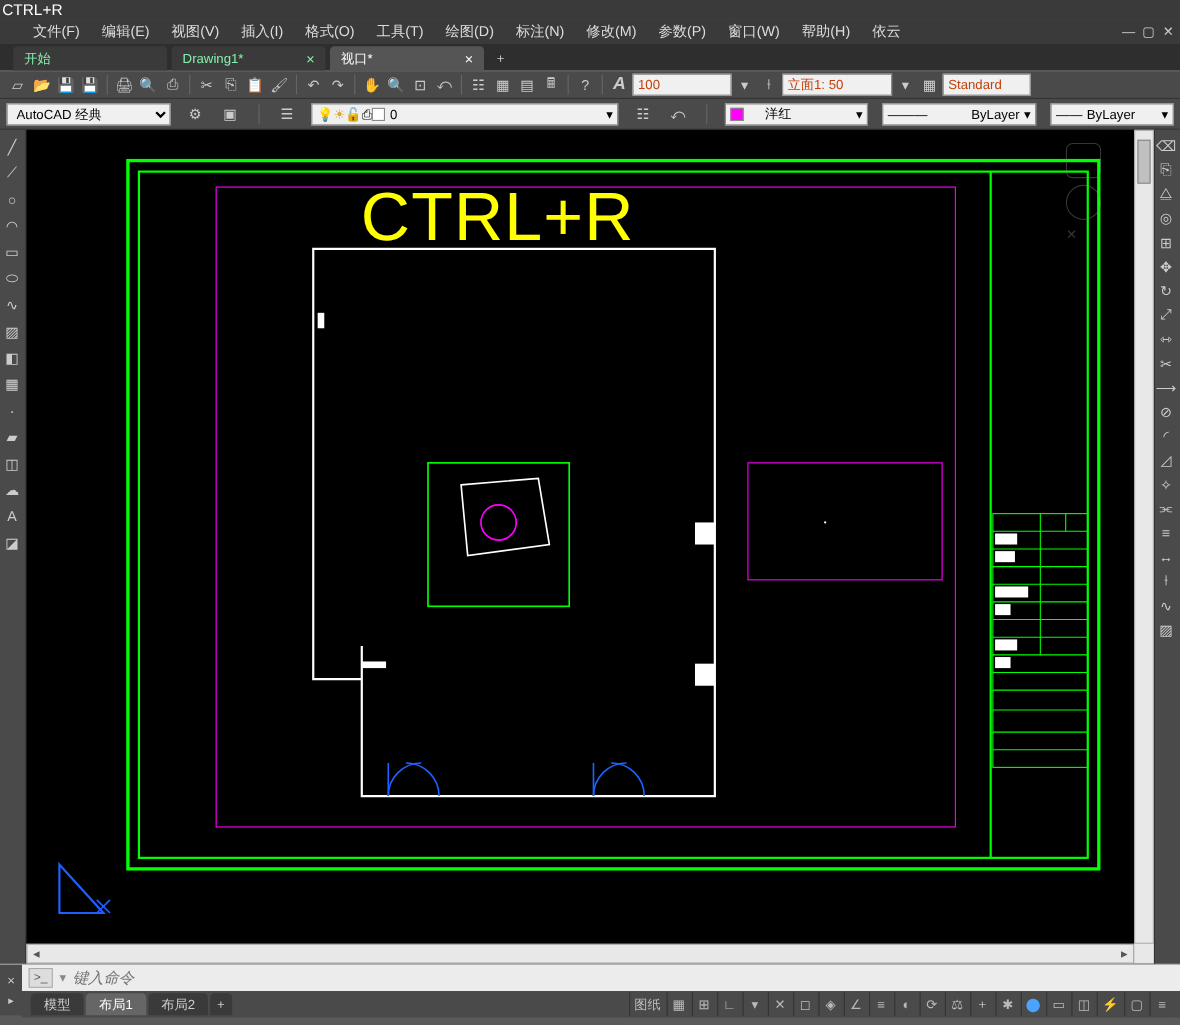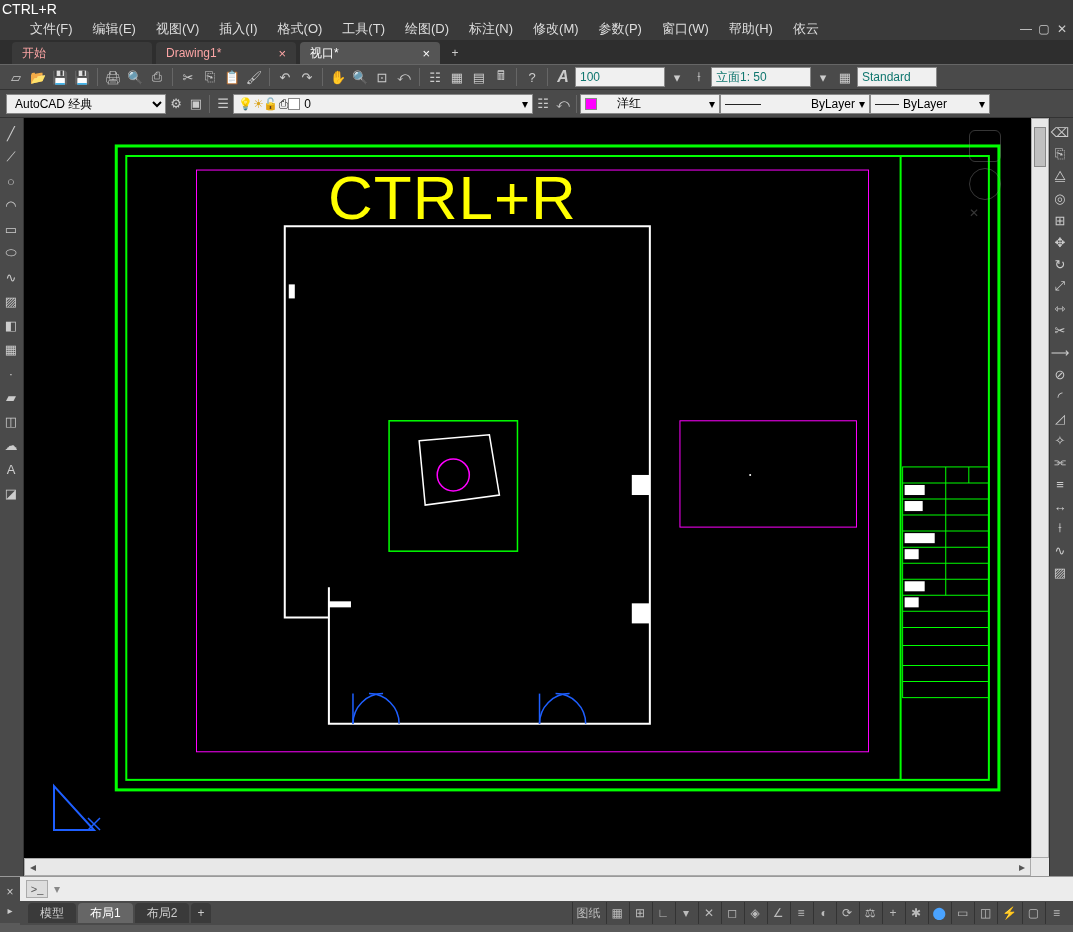--- a/index.html
+++ b/index.html
@@ -4,30 +4,30 @@
 <style>
 * { margin:0; padding:0; box-sizing:border-box; font-family:"Microsoft YaHei",Arial,sans-serif; }
 body { background:#5a5a5a; width:1073px; height:932px; overflow:hidden; font-size:12px; color:#ddd; }
 .title-bar { height:18px; background:#3a3a3a; display:flex; align-items:center; padding-left:2px; }
 .title-bar .label { color:#fff; font-size:14px; }
 .menu-bar { height:22px; background:#3a3a3a; display:flex; align-items:center; padding-left:30px; gap:20px; }
 .menu-bar .item { color:#ddd; font-size:13px; cursor:pointer; }
 .win-controls { margin-left:auto; display:flex; gap:4px; padding-right:4px; }
 .win-controls span { width:14px; height:14px; display:inline-flex; align-items:center; justify-content:center; color:#ccc; cursor:pointer; }
 .tab-bar { height:24px; background:#2e2e2e; display:flex; align-items:flex-end; padding-left:12px; }
-.tab { height:22px; min-width:140px; background:#3a3a3a; border-radius:4px 4px 0 0; display:flex; align-items:center; padding:0 10px; margin-right:4px; color:#fca5a5; font-size:12px; cursor:pointer; position:relative; }
+.tab { height:22px; min-width:140px; background:#3a3a3a; border-radius:4px 4px 0 0; display:flex; align-items:center; padding:0 10px; margin-right:4px; color:#86efac; font-size:12px; cursor:pointer; position:relative; }
 .tab.active { background:#555; color:#fff; }
 .tab .close { margin-left:auto; font-size:13px; }
 .tab-add { width:22px; height:22px; display:flex; align-items:center; justify-content:center; color:#ccc; cursor:pointer; }
 .toolbar1 { height:26px; background:#4a4a4a; border-top:1px solid #666; border-bottom:1px solid #333; display:flex; align-items:center; padding:0 6px; gap:2px; }
 .tb-icon { width:20px; height:20px; display:flex; align-items:center; justify-content:center; color:#ccc; cursor:pointer; border:1px solid transparent; font-size:13px; }
 .tb-sep { width:1px; height:18px; background:#666; margin:0 3px; }
-.tb-input { height:20px; background:#f0f0f0; border:1px solid #888; color:#0f766e; padding:0 4px; font-size:12px; }
+.tb-input { height:20px; background:#f0f0f0; border:1px solid #888; color:#c2410c; padding:0 4px; font-size:12px; }
 .tb-select { height:20px; background:#f0f0f0; border:1px solid #888; color:#000; padding:0 4px; font-size:12px; }
-.toolbar2 { height:28px; background:#4a4a4a; border-bottom:1px solid #333; display:flex; align-items:center; padding:0 6px; gap:0; }
+.toolbar2 { height:28px; background:#4a4a4a; border-bottom:1px solid #333; display:flex; align-items:center; padding:0 6px; gap:13px; }
 .color-swatch { width:12px; height:12px; display:inline-block; border:1px solid #888; }
 .workspace { position:relative; height:758px; display:flex; }
 .left-tools { width:24px; background:#4a4a4a; border-right:1px solid #333; display:flex; flex-direction:column; gap:2px; padding-top:4px; }
 .left-tools .tb-icon { width:22px; height:22px; }
 .right-tools { width:24px; background:#4a4a4a; border-left:1px solid #333; display:flex; flex-direction:column; gap:2px; padding-top:4px;}
 .canvas-wrap { flex:1; position:relative; background:#000; }
 .canvas-area { position:absolute; left:4px; top:4px; right:18px; bottom:18px; background:#000; overflow:hidden; }
 .vscroll { position:absolute; right:0; top:0; width:18px; bottom:18px; background:#e8e8e8; border:1px solid #aaa; }
 .vscroll .thumb { position:absolute; left:2px; right:2px; top:8px; height:40px; background:#c0c0c0; border:1px solid #888; }
 .hscroll { position:absolute; left:0; right:18px; bottom:0; height:18px; background:#e8e8e8; border:1px solid #aaa; display:flex; align-items:center; }
@@ -308,20 +308,21 @@
 <div class="cmd-area">
   <div style="width:20px;float:left;height:46px;background:#4a4a4a;display:flex;flex-direction:column;justify-content:center;align-items:center;gap:6px">
     <span style="color:#ccc">×</span>
     <span style="color:#ccc;font-size:10px">▸</span>
   </div>
   <div class="cmd-line2">
     <div class="cmd-prompt">
         <span>&gt;_</span>
       </div>
     <span style="color:#888">▾</span>
+    <input class="cmd-input" placeholder="键入命令" style="">
   </div>
 </div>
 
 <div class="bottom-bar">
   <div class="layout-tabs">
     <div class="layout-tab">
         <span>模型</span>
       </div>
     <div class="layout-tab active">
         <span>布局1</span>

